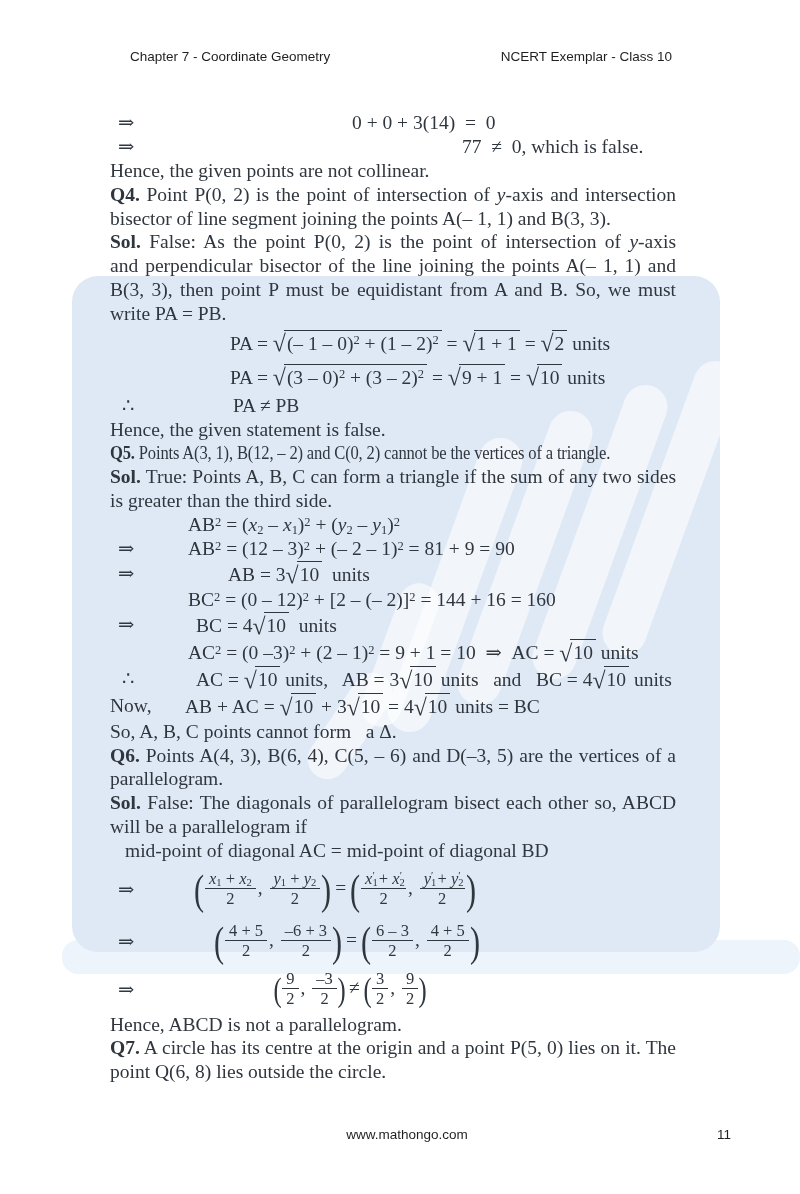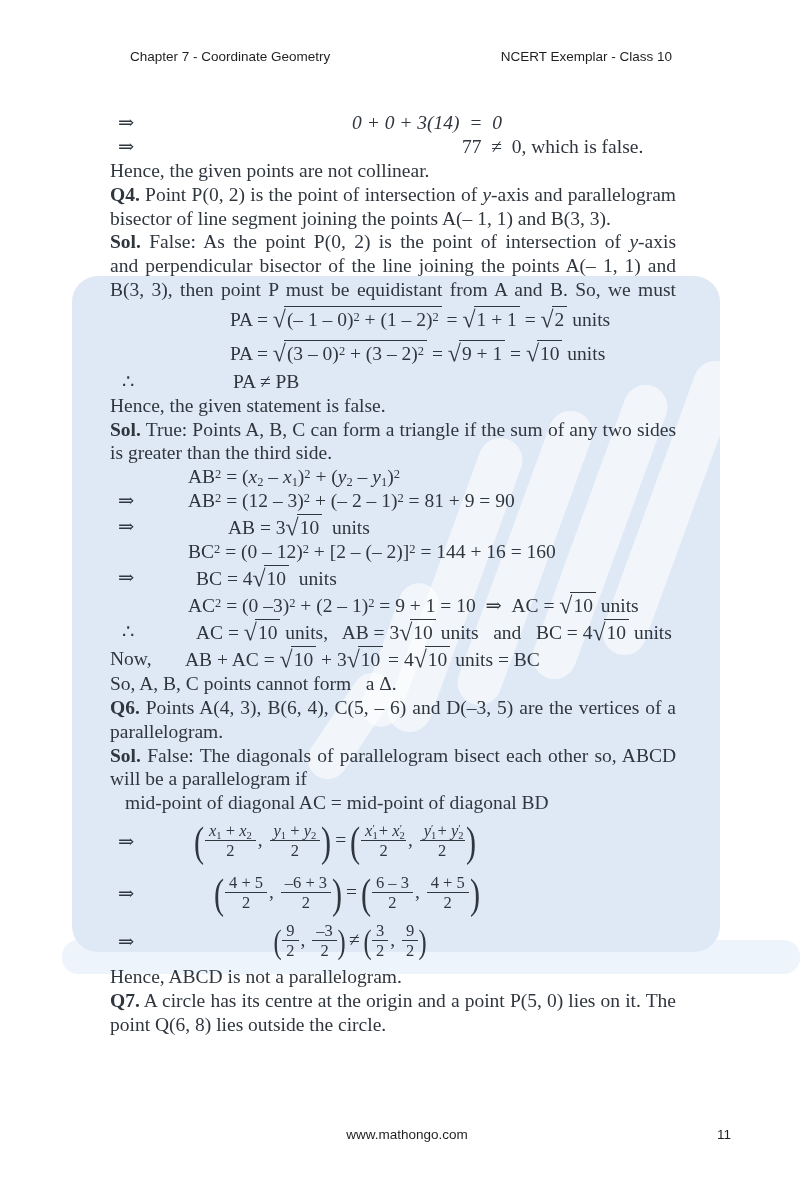--- a/index.html
+++ b/index.html
@@ -102,43 +102,45 @@
   </div>
 
   <div class="header">
     <span>Chapter 7 - Coordinate Geometry</span>
     <span>NCERT Exemplar - Class 10</span>
   </div>
 
   <main class="content" id="lines">
       <div class="mline">
         <span class="marker">⇒</span>
-        <span class="lc" style="margin-left: 242px; font-style: italic;"><span>0 + 0 + 3(14) = 0</span></span>
+        <span class="lc" style="margin-left: 242px;"><span>0 + 0 + 3(14) = 0</span></span>
       </div>
       <div class="mline">
         <span class="marker">⇒</span>
         <span class="lc" style="margin-left: 352px;"><span>77 ≠ 0, which is false.</span></span>
       </div>
       <div class="pline"><span class="lc"><span>Hence, the given points are not collinear.</span></span></div>
-      <div class="pline just"><span class="lc"><b>Q4.</b><span> Point P(0, 2) is the point of intersection of </span><em class="it">y</em><span>-axis and parallelogram</span></span></div>
+      <div class="pline just"><span class="lc"><b>Q4.</b><span> Point P(0, 2) is the point of intersection of </span><em class="it">y</em><span>-axis and intersection</span></span></div>
       <div class="pline"><span class="lc"><span>bisector of line segment joining the points A(– 1, 1) and B(3, 3).</span></span></div>
       <div class="pline just"><span class="lc"><b>Sol.</b><span> False: As the point P(0, 2) is the point of intersection of </span><em class="it">y</em><span>-axis</span></span></div>
       <div class="pline just"><span class="lc"><span>and perpendicular bisector of the line joining the points A(– 1, 1) and</span></span></div>
       <div class="pline just"><span class="lc"><span>B(3, 3), then point P must be equidistant from A and B. So, we must</span></span></div>
+      <div class="pline"><span class="lc"><span>write PA = PB.</span></span></div>
       <div class="mline s">
         <span class="lc" style="margin-left: 120px;"><span>PA = </span><span class="sq"><span class="rad">√</span><span class="bar"><span>(– 1 – 0)</span><sup>2</sup><span> + (1 – 2)</span><sup>2</sup></span></span><span> = </span><span class="sq"><span class="rad">√</span><span class="bar"><span>1 + 1</span></span></span><span> = </span><span class="sq"><span class="rad">√</span><span class="bar"><span>2</span></span></span><span> units</span></span>
       </div>
       <div class="mline s">
         <span class="lc" style="margin-left: 120px;"><span>PA = </span><span class="sq"><span class="rad">√</span><span class="bar"><span>(3 – 0)</span><sup>2</sup><span> + (3 – 2)</span><sup>2</sup></span></span><span> = </span><span class="sq"><span class="rad">√</span><span class="bar"><span>9 + 1</span></span></span><span> = </span><span class="sq"><span class="rad">√</span><span class="bar"><span>10</span></span></span><span> units</span></span>
       </div>
       <div class="mline">
         <span class="marker" style="left: 12px;">∴</span>
         <span class="lc" style="margin-left: 123px;"><span>PA ≠ PB</span></span>
       </div>
       <div class="pline"><span class="lc"><span>Hence, the given statement is false.</span></span></div>
+      <div class="pline tight"><span class="lc"><b>Q5.</b><span> Points A(3, 1), B(12, – 2) and C(0, 2) cannot be the vertices of a triangle.</span></span></div>
       <div class="pline just"><span class="lc"><b>Sol.</b><span> True: Points A, B, C can form a triangle if the sum of any two sides</span></span></div>
       <div class="pline"><span class="lc"><span>is greater than the third side.</span></span></div>
       <div class="mline">
         <span class="lc" style="margin-left: 78px;"><span>AB</span><sup>2</sup><span> = (</span><em class="it">x</em><sub>2</sub><span> – </span><em class="it">x</em><sub>1</sub><span>)</span><sup>2</sup><span> + (</span><em class="it">y</em><sub>2</sub><span> – </span><em class="it">y</em><sub>1</sub><span>)</span><sup>2</sup></span>
       </div>
       <div class="mline">
         <span class="marker">⇒</span>
         <span class="lc" style="margin-left: 78px;"><span>AB</span><sup>2</sup><span> = (12 – 3)</span><sup>2</sup><span> + (– 2 – 1)</span><sup>2</sup><span> = 81 + 9 = 90</span></span>
       </div>
       <div class="mline s2">

